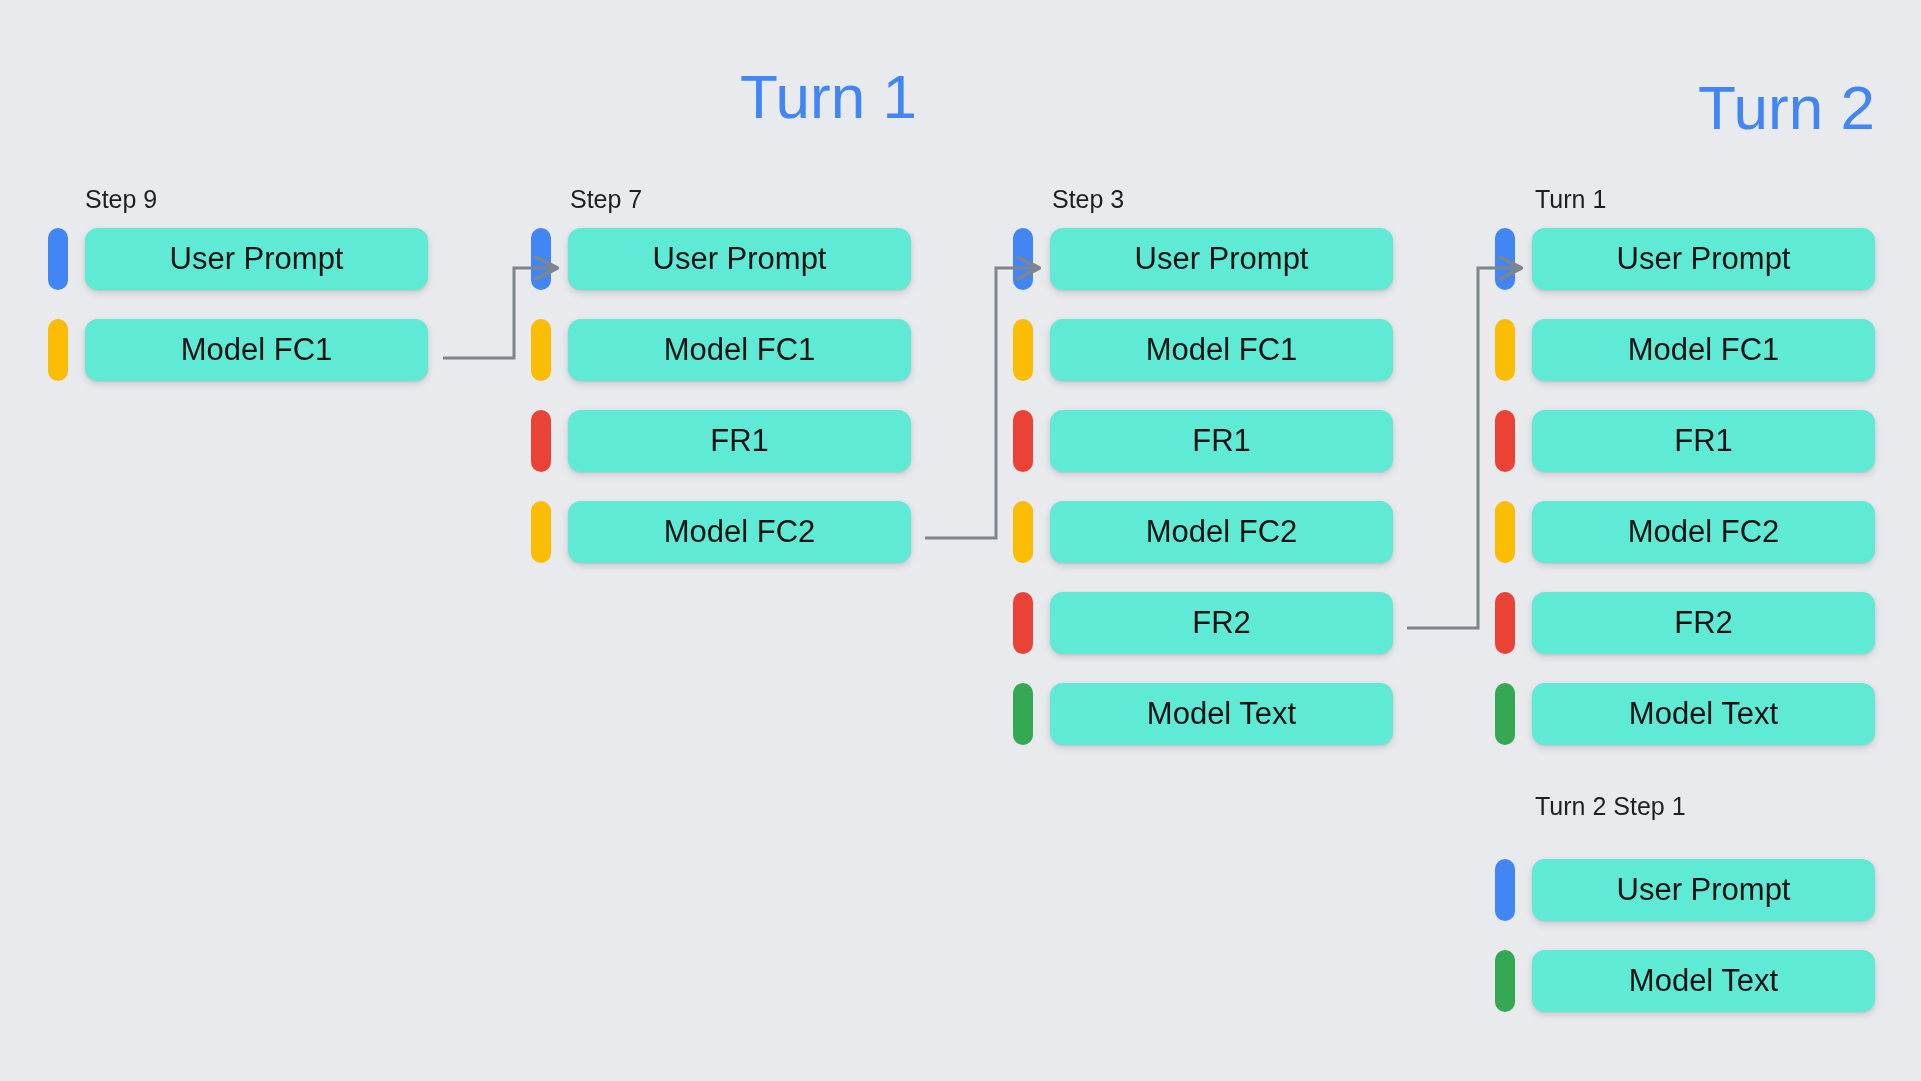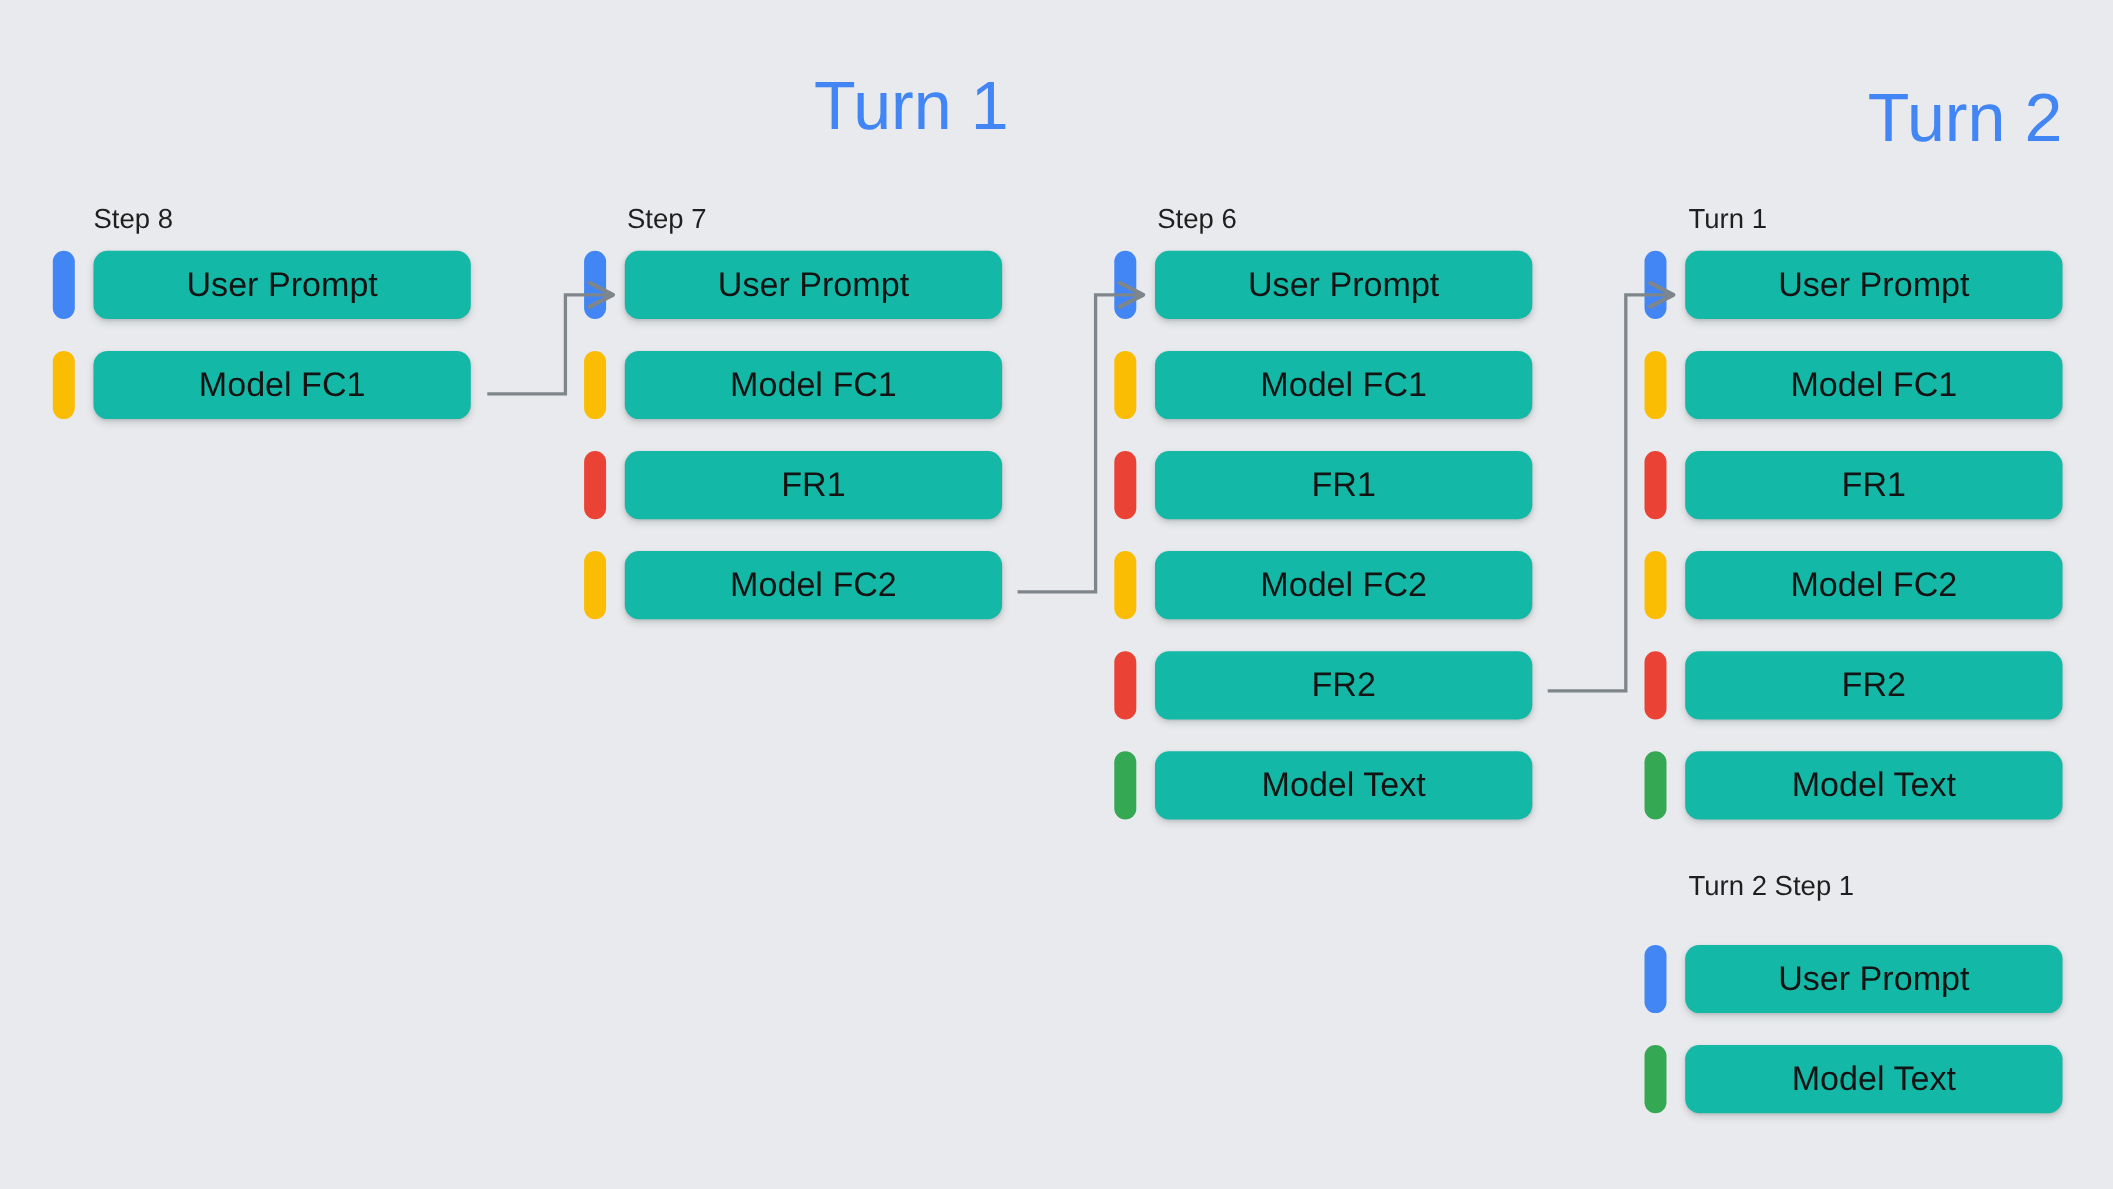--- a/index.html
+++ b/index.html
@@ -54,21 +54,21 @@
     flex: 0 0 auto;
   }
   .bar.blue   { background: #4285F4; }
   .bar.yellow { background: #FBBC04; }
   .bar.red    { background: #EA4335; }
   .bar.green  { background: #34A853; }
   .card {
     margin-left: 17px;
     height: 62px;
     width: 343px;
-    background: #14b8a6;
+    background: #5eead4;
     border-radius: 13px;
     box-shadow: 0 3px 7px rgba(60,64,67,0.18), 0 1px 2px rgba(60,64,67,0.10);
     display: flex;
     align-items: center;
     justify-content: center;
     font-size: 31px;
     color: #131313;
     font-weight: 400;
     box-sizing: border-box;
   }
@@ -85,21 +85,21 @@
 <body>
 
 <div id="canvas">
 
   <div id="titles">
       <div class="turn-title" style="left: 740px; top: 66px;">Turn 1</div>
       <div class="turn-title" style="left: 1698px; top: 77px;">Turn 2</div>
     </div>
 
   <div id="columns">
-      <div class="col-label" style="left: 85px; top: 187px;">Step 8</div>
+      <div class="col-label" style="left: 85px; top: 187px;">Step 9</div>
       <div class="stack" style="left: 48px; top: 228px;">
         <div class="row">
           <div class="bar blue"></div>
           <div class="card">User Prompt</div>
         </div>
         <div class="row">
           <div class="bar yellow"></div>
           <div class="card">Model FC1</div>
         </div>
       </div>
@@ -115,21 +115,21 @@
         </div>
         <div class="row">
           <div class="bar red"></div>
           <div class="card">FR1</div>
         </div>
         <div class="row">
           <div class="bar yellow"></div>
           <div class="card">Model FC2</div>
         </div>
       </div>
-      <div class="col-label" style="left: 1052px; top: 187px;">Step 6</div>
+      <div class="col-label" style="left: 1052px; top: 187px;">Step 3</div>
       <div class="stack" style="left: 1013px; top: 228px;">
         <div class="row">
           <div class="bar blue"></div>
           <div class="card">User Prompt</div>
         </div>
         <div class="row">
           <div class="bar yellow"></div>
           <div class="card">Model FC1</div>
         </div>
         <div class="row">

